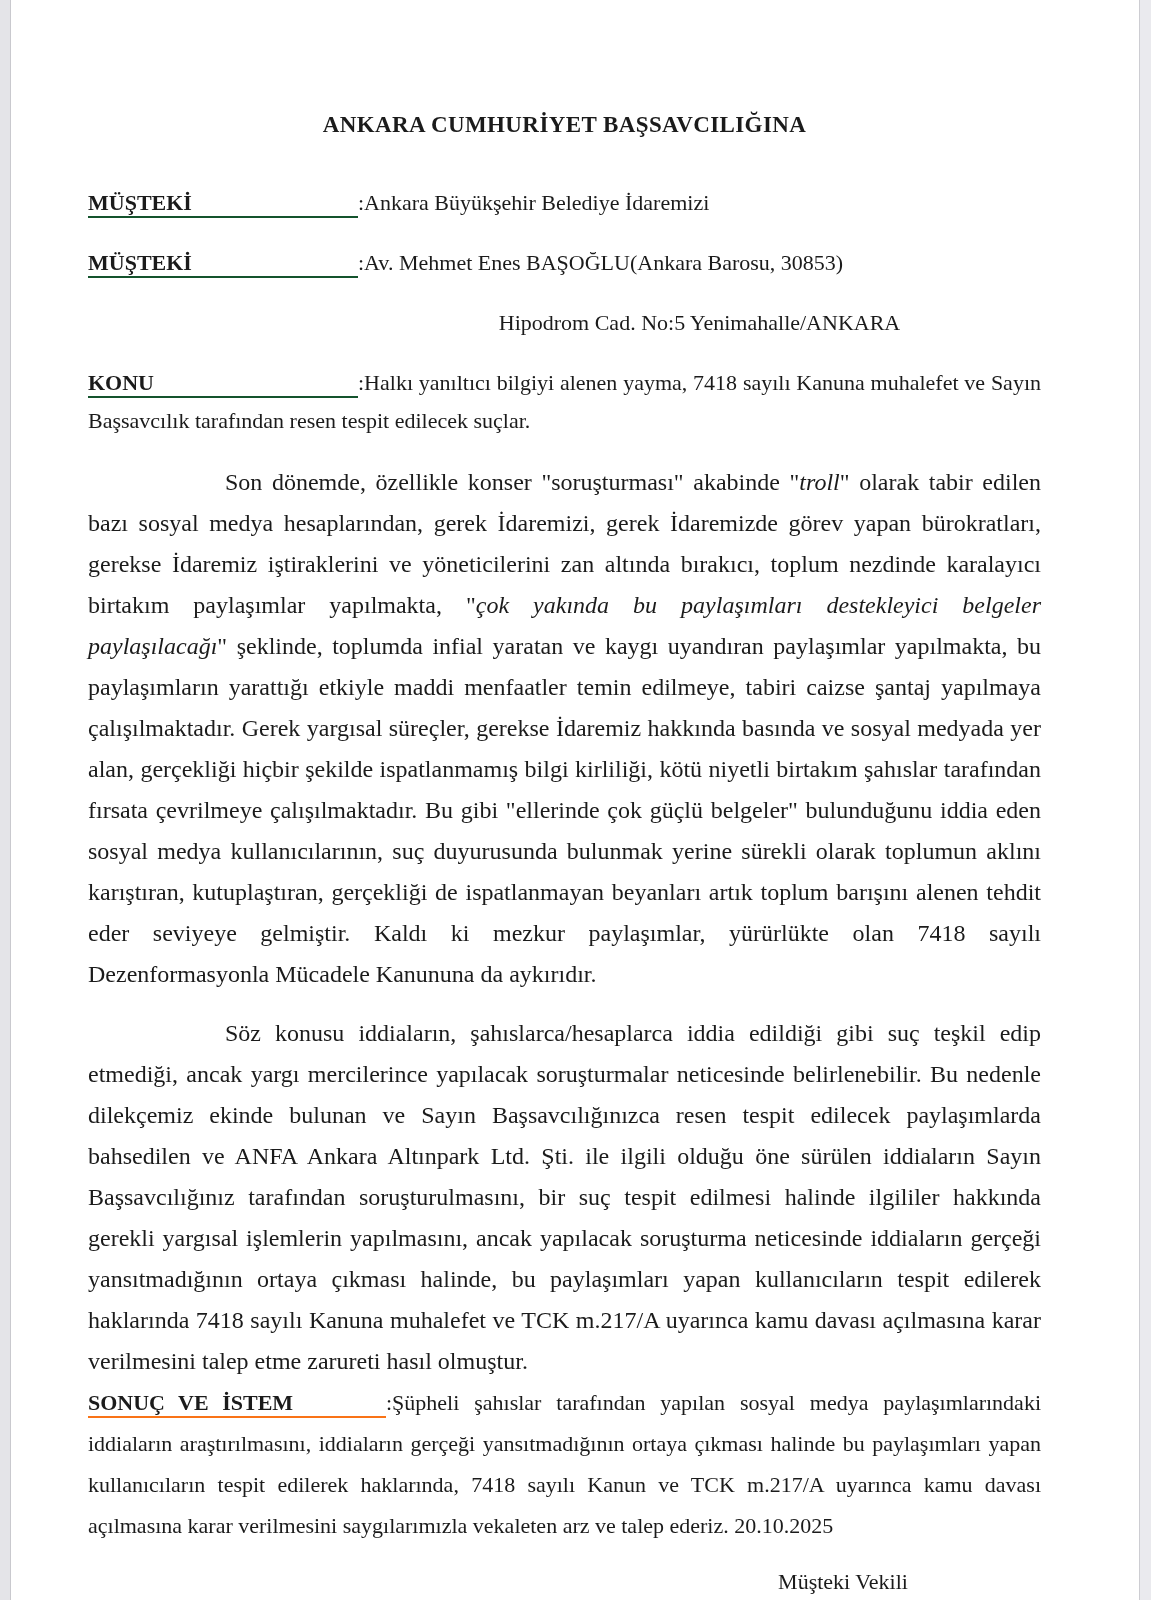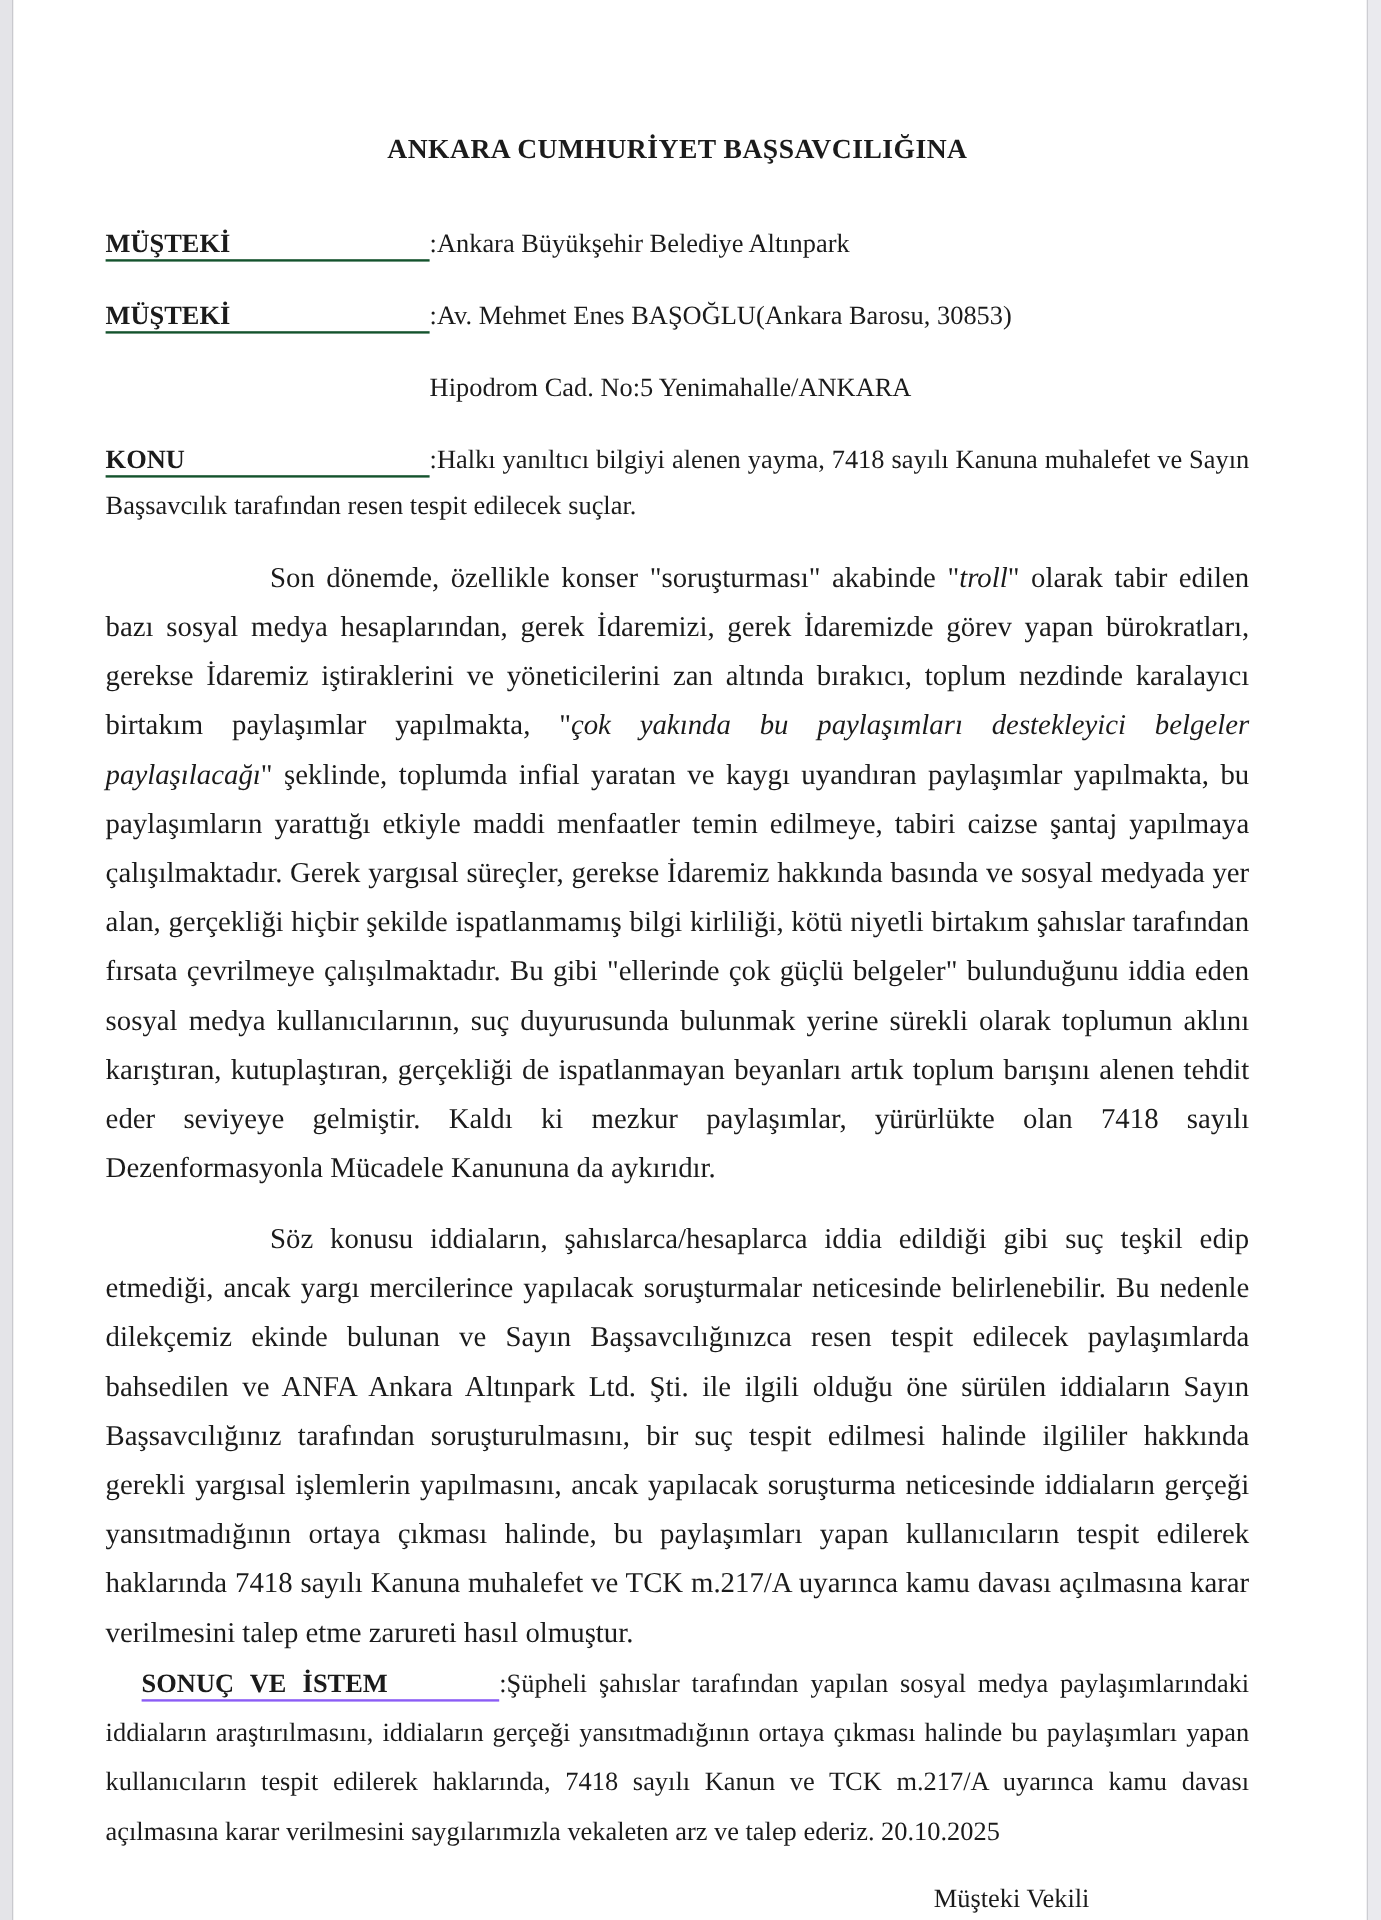--- a/index.html
+++ b/index.html
@@ -47,20 +47,21 @@
     display: inline-block;
     width: 270px;
     font-weight: bold;
     line-height: 26px;
     border-bottom: 2px solid #14532d;
   }
   .field-extra {
     font-size: 22px;
     line-height: 38px;
     padding-left: 270px;
+    text-align: center;
   }
   .colon-bold { font-weight: bold; }
   .para {
     margin: 18px 0 0 0;
     font-size: 24px;
     line-height: 41px;
     text-align: justify;
     text-indent: 137px;
   }
   .para em { font-style: italic; }
@@ -68,23 +69,22 @@
     margin: 0;
     font-size: 22px;
     line-height: 41px;
     text-align: justify;
   }
   .sonuc-label {
     display: inline-block;
     width: 298px;
     font-weight: bold;
     line-height: 26px;
-    border-bottom: 2px solid #8b5cf6;
+    border-bottom: 2px solid #f97316;
     word-spacing: 8px;
-    margin-left: 30px;
   }
   .signature {
     width: 310px;
     margin: 16px 0 0 600px;
     text-align: center;
     font-size: 22px;
     line-height: 39px;
   }
 </style>
 </head>
@@ -93,21 +93,21 @@
 <div class="page">
   <div class="edge-left"></div>
   <div class="edge-right"></div>
 
   <div class="content">
 
     <h1 class="doc-title">ANKARA CUMHURİYET BAŞSAVCILIĞINA</h1>
 
     <div class="fields">
 
-      <p class="field-row"><span class="field-label">MÜŞTEKİ</span><span>:Ankara Büyükşehir Belediye Altınpark</span></p>
+      <p class="field-row"><span class="field-label">MÜŞTEKİ</span><span>:Ankara Büyükşehir Belediye İdaremizi</span></p>
 
       <p class="field-row"><span class="field-label">MÜŞTEKİ</span><span>:Av. Mehmet Enes BAŞOĞLU(Ankara Barosu, 30853)</span></p>
 
       <p class="field-extra">Hipodrom Cad. No:5 Yenimahalle/ANKARA</p>
 
 
       <p class="field-row"><span class="field-label">KONU</span><span>:Halkı yanıltıcı bilgiyi alenen yayma, 7418 sayılı Kanuna muhalefet ve Sayın Başsavcılık tarafından resen tespit edilecek suçlar.</span></p>
 
 
     </div>

